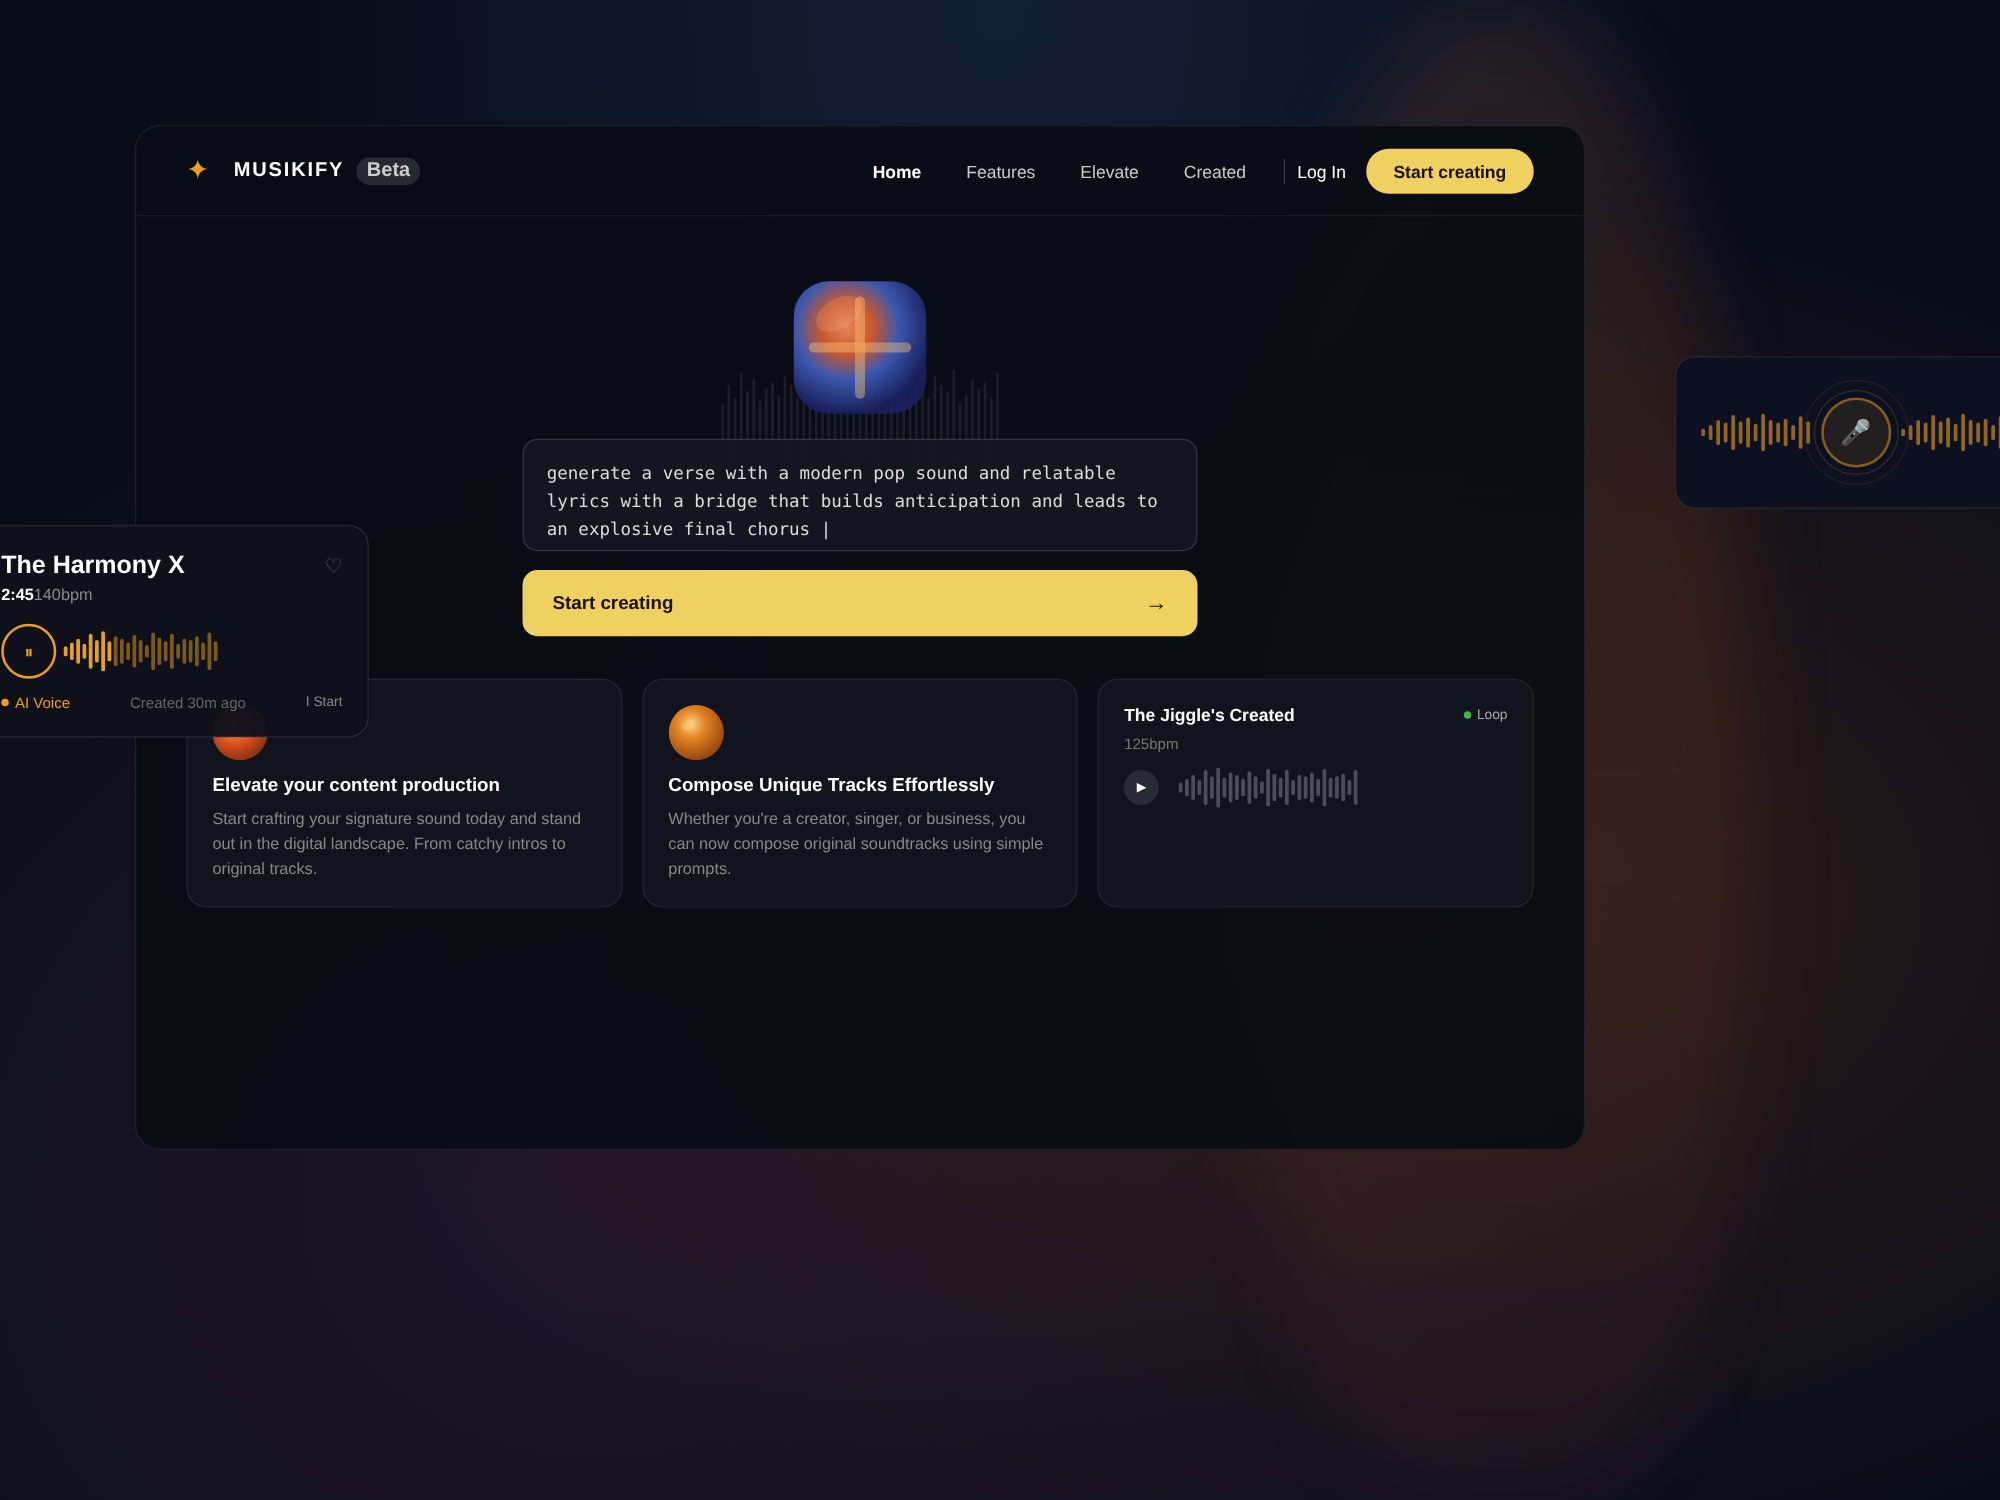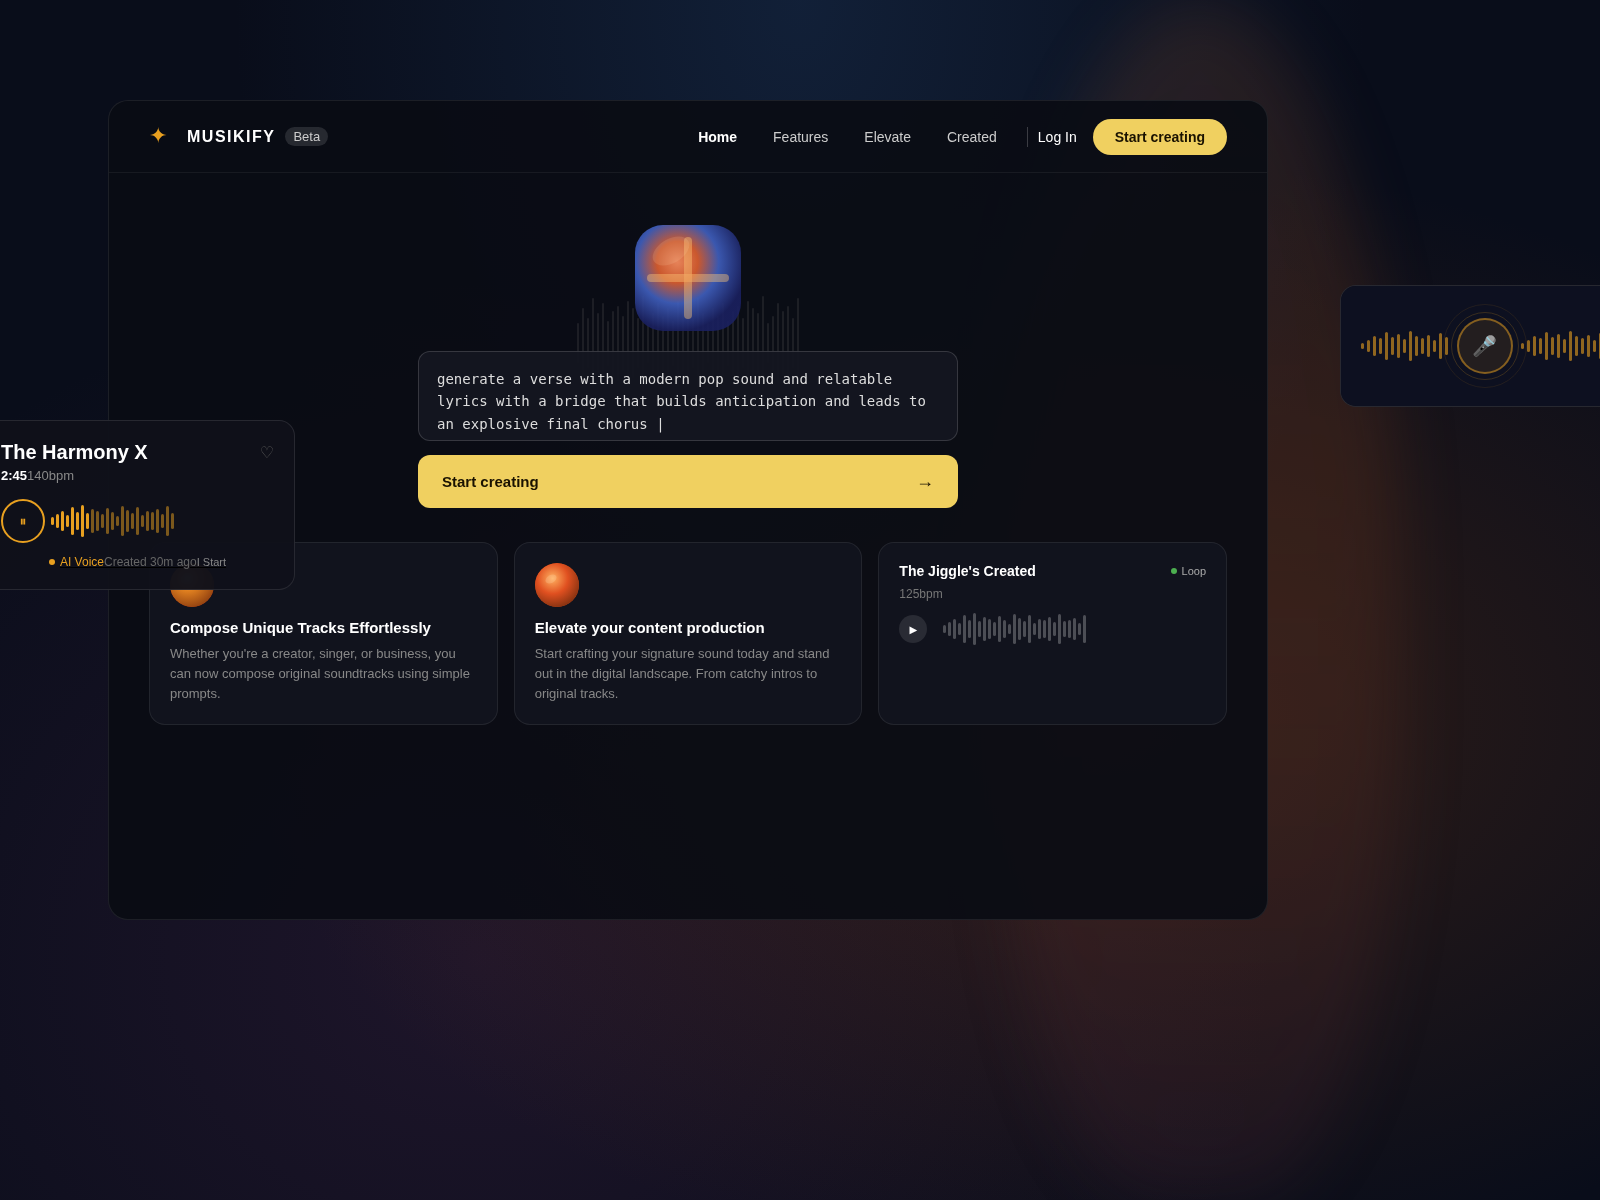--- a/index.html
+++ b/index.html
@@ -76,24 +76,24 @@
     .logo-text {
       font-size: 16px;
       font-weight: 700;
       color: #ffffff;
       letter-spacing: 1.5px;
     }
 
     .beta-badge {
       background: rgba(255,255,255,0.12);
       color: #ccc;
-      font-size: 13px;
+      font-size: 16px;
       padding: 2px 8px;
       border-radius: 20px;
-      font-weight: 400;
+      font-weight: 700;
     }
 
     .nav-links {
       display: flex;
       align-items: center;
       gap: 36px;
       margin-right: 20px;
     }
 
     .nav-link {
@@ -428,23 +428,22 @@
       width: 3px;
       border-radius: 2px;
       background: rgba(232,160,32,0.5);
     }
 
     .w-bar.active { background: #e8a020; }
 
     .floating-footer {
       display: flex;
       align-items: center;
-      justify-content: center;
+      justify-content: space-between;
       font-size: 12px;
-      text-decoration: underline;
     }
 
     .ai-voice-dot {
       display: flex;
       align-items: center;
       gap: 5px;
       color: #e8a020;
     }
 
     .ai-dot { width: 6px; height: 6px; border-radius: 50%; background: #e8a020; }
@@ -634,50 +633,50 @@
       </button>
     </div>
   </div>
 
   <div class="cards-row">
 
     <div class="feature-card">
       <div class="card-icon">
         <svg width="44" height="44" viewBox="0 0 44 44">
           <defs>
+            <radialGradient id="cg1" cx="40%" cy="35%" r="70%">
+              <stop offset="0%" stop-color="#ffb060"></stop>
+              <stop offset="50%" stop-color="#e05020"></stop>
+              <stop offset="100%" stop-color="#803010"></stop>
+            </radialGradient>
+          </defs>
+          <circle cx="22" cy="22" r="22" fill="url(#cg1)"></circle>
+          <ellipse cx="16" cy="16" rx="6" ry="4" fill="rgba(255,220,180,0.25)" transform="rotate(-30 16 16)"></ellipse>
+        </svg>
+      </div>
+      <div class="card-title">Elevate your content production</div>
+      <div class="card-desc">Start crafting your signature sound today and stand out in the digital landscape. From catchy intros to original tracks.</div>
+    </div>
+
+    <div class="feature-card">
+      <div class="card-icon">
+        <svg width="44" height="44" viewBox="0 0 44 44">
+          <defs>
             <radialGradient id="cg2" cx="40%" cy="35%" r="70%">
               <stop offset="0%" stop-color="#ffd080"></stop>
               <stop offset="40%" stop-color="#e08020"></stop>
               <stop offset="100%" stop-color="#904010"></stop>
             </radialGradient>
           </defs>
           <circle cx="22" cy="22" r="22" fill="url(#cg2)"></circle>
           <ellipse cx="16" cy="16" rx="6" ry="4" fill="rgba(255,230,180,0.2)" transform="rotate(-25 16 16)"></ellipse>
         </svg>
       </div>
       <div class="card-title">Compose Unique Tracks Effortlessly</div>
       <div class="card-desc">Whether you're a creator, singer, or business, you can now compose original soundtracks using simple prompts.</div>
-    </div>
-
-    <div class="feature-card">
-      <div class="card-icon">
-        <svg width="44" height="44" viewBox="0 0 44 44">
-          <defs>
-            <radialGradient id="cg1" cx="40%" cy="35%" r="70%">
-              <stop offset="0%" stop-color="#ffb060"></stop>
-              <stop offset="50%" stop-color="#e05020"></stop>
-              <stop offset="100%" stop-color="#803010"></stop>
-            </radialGradient>
-          </defs>
-          <circle cx="22" cy="22" r="22" fill="url(#cg1)"></circle>
-          <ellipse cx="16" cy="16" rx="6" ry="4" fill="rgba(255,220,180,0.25)" transform="rotate(-30 16 16)"></ellipse>
-        </svg>
-      </div>
-      <div class="card-title">Elevate your content production</div>
-      <div class="card-desc">Start crafting your signature sound today and stand out in the digital landscape. From catchy intros to original tracks.</div>
     </div>
 
     <div class="track-card">
       <div class="track-header">
         <span class="track-name">The Jiggle's Created</span>
         <div class="loop-badge">
           <span class="loop-dot"></span>
           <span>Loop</span>
         </div>
       </div>

